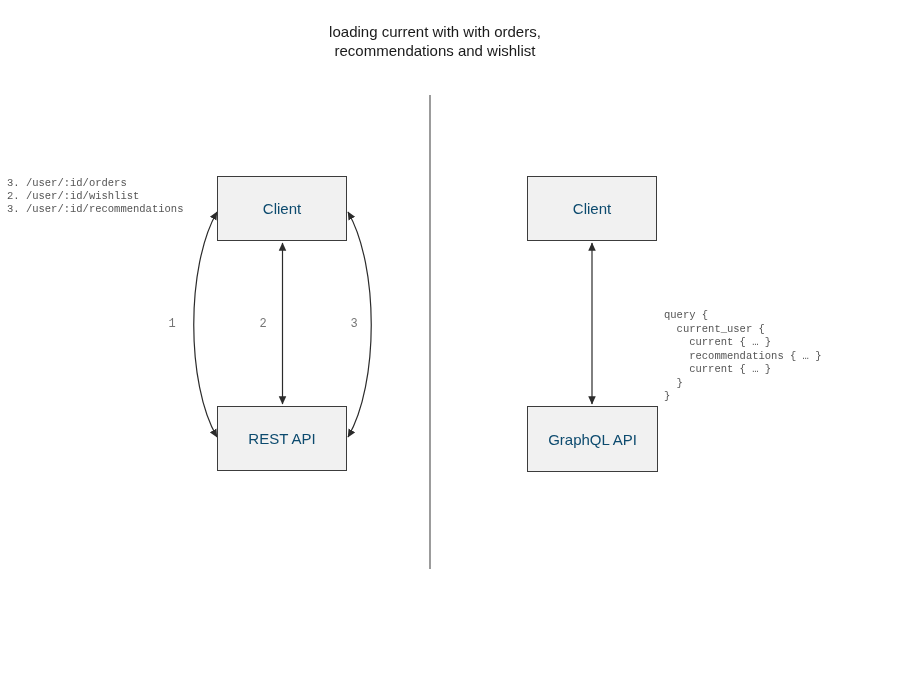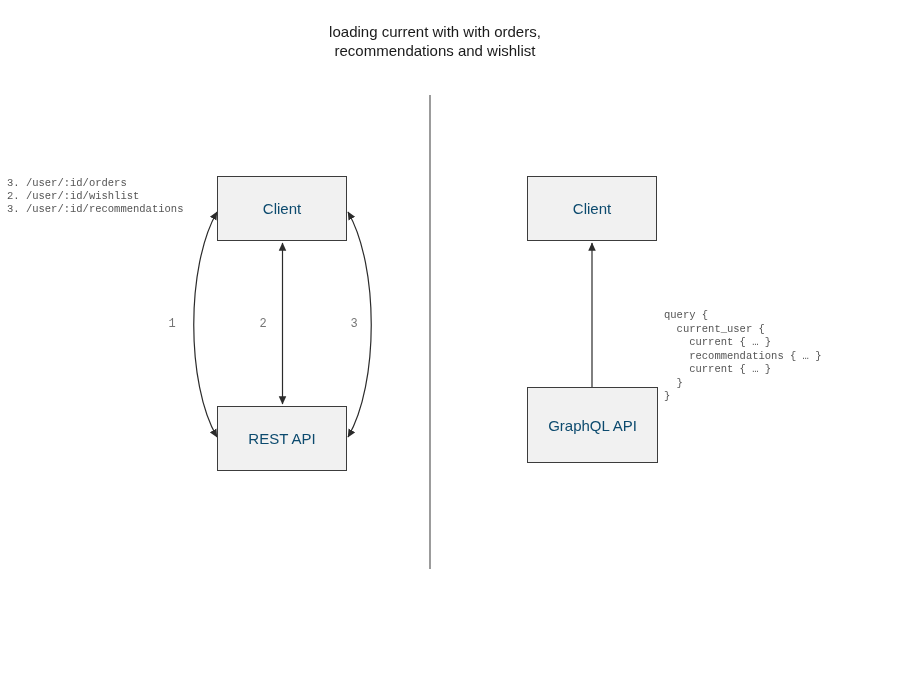--- a/index.html
+++ b/index.html
@@ -34,21 +34,21 @@
     justify-content: center;
     background: var(--box-fill, #f1f1f1);
     border: 1px solid var(--box-border, #3c3c3c);
     box-sizing: border-box;
     font-size: 15px;
     color: #0c4a6e;
   }
   .node-client-left  { left: 217px; top: 176px; width: 130px; height: 65px; }
   .node-rest         { left: 217px; top: 406px; width: 130px; height: 65px; justify-content: center; }
   .node-client-right { left: 527px; top: 176px; width: 130px; height: 65px; }
-  .node-graphql      { left: 527px; top: 387px; width: 131px; height: 76px; text-align: center; }
+  .node-graphql      { left: 527px; top: 406px; width: 131px; height: 66px; text-align: center; }
   .code {
     position: absolute;
     font-family: "Liberation Mono", "DejaVu Sans Mono", monospace;
     font-size: 10.5px;
     color: var(--code-text, #555555);
   }
   .endpoints { left: 7px; top: 177px; line-height: 13px; }
   .query     { left: 664px; top: 277px; line-height: 13.5px; margin-top: 32px; }
   .code .line { white-space: pre; }
   .arrow-label {

